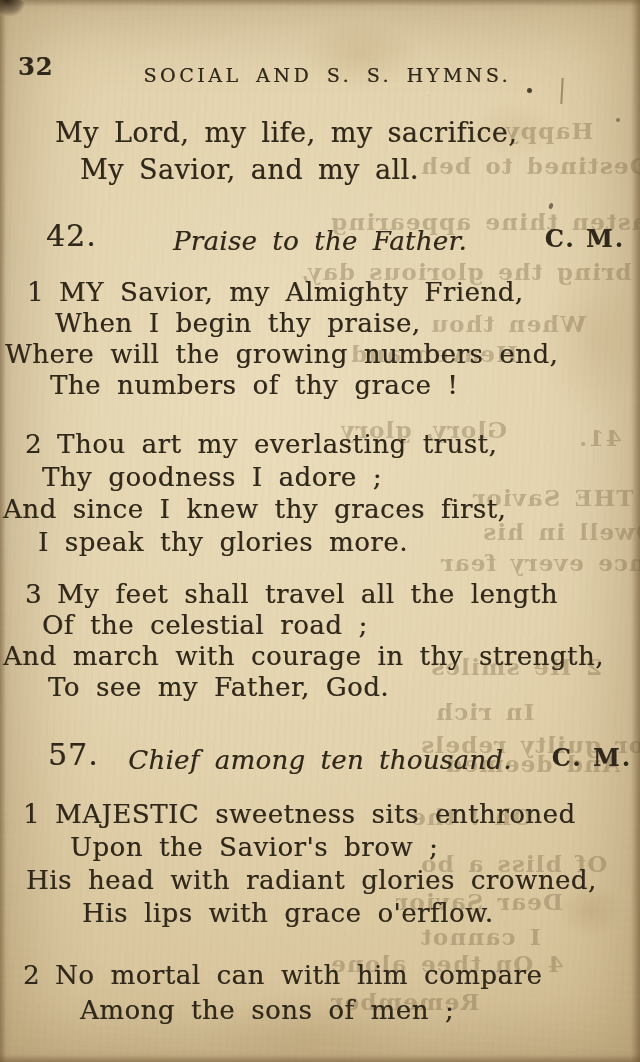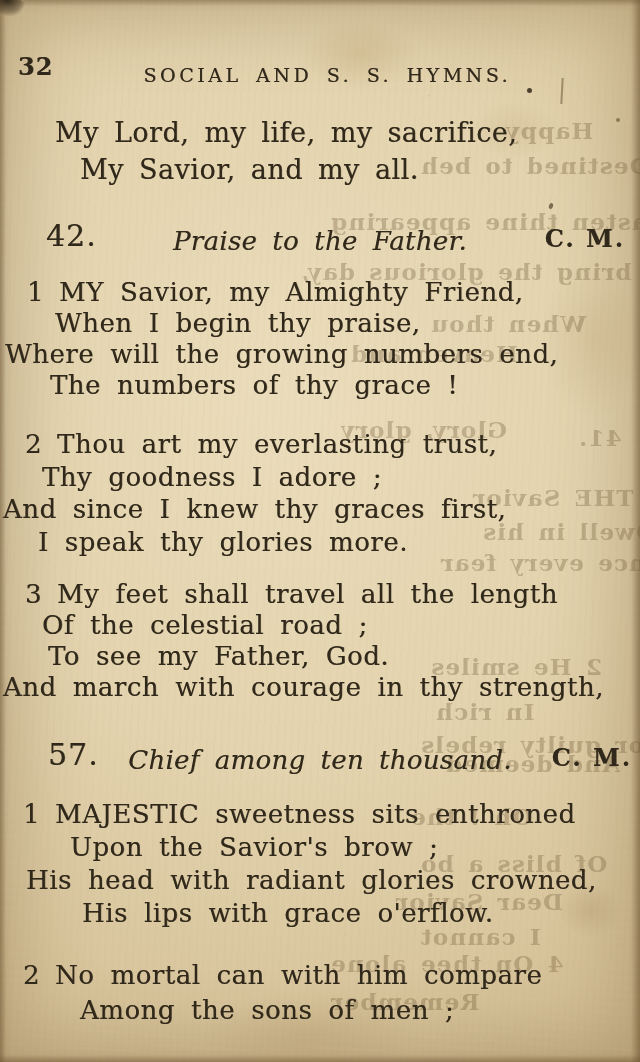--- a/index.html
+++ b/index.html
@@ -139,22 +139,22 @@
   <div class="verse v-lh32 ink" style="top:428px">
     <div class="vline" style="margin-left:25px"><span class="vnum">2</span><span>Thou art my everlasting trust,</span></div>
     <div class="vline" style="margin-left:42px">Thy goodness I adore ;</div>
     <div class="vline" style="margin-left:3px">And since I knew thy graces first,</div>
     <div class="vline" style="margin-left:38px">I speak thy glories more.</div>
   </div>
 
   <div class="verse ink" style="top:579px">
     <div class="vline" style="margin-left:25px"><span class="vnum">3</span><span>My feet shall travel all the length</span></div>
     <div class="vline" style="margin-left:42px">Of the celestial road ;</div>
+    <div class="vline" style="margin-left:3px">And march with courage in thy strength,</div>
     <div class="vline" style="margin-left:48px">To see my Father, God.</div>
-    <div class="vline" style="margin-left:3px">And march with courage in thy strength,</div>
   </div>
 
   <div class="hymn-head" style="top:737px">
     <span class="hnum ink" style="left:48px">57.</span>
     <span class="htitle ink">Chief among ten thousand.</span>
     <span class="hmeter ink" style="right:8px">C. M.</span>
   </div>
 
   <div class="verse v-lh33 ink" style="top:798px">
     <div class="vline" style="margin-left:23px"><span class="vnum">1</span><span>MAJESTIC sweetness sits enthroned</span></div>

